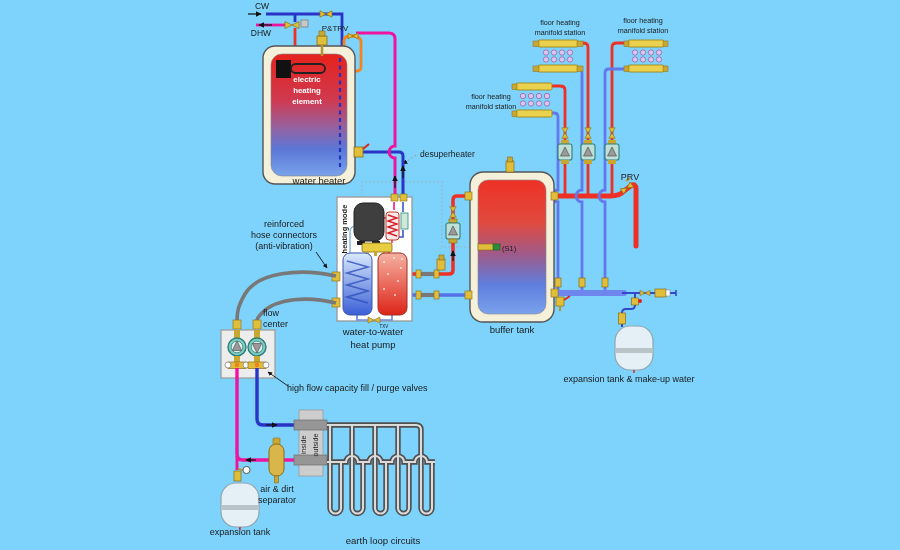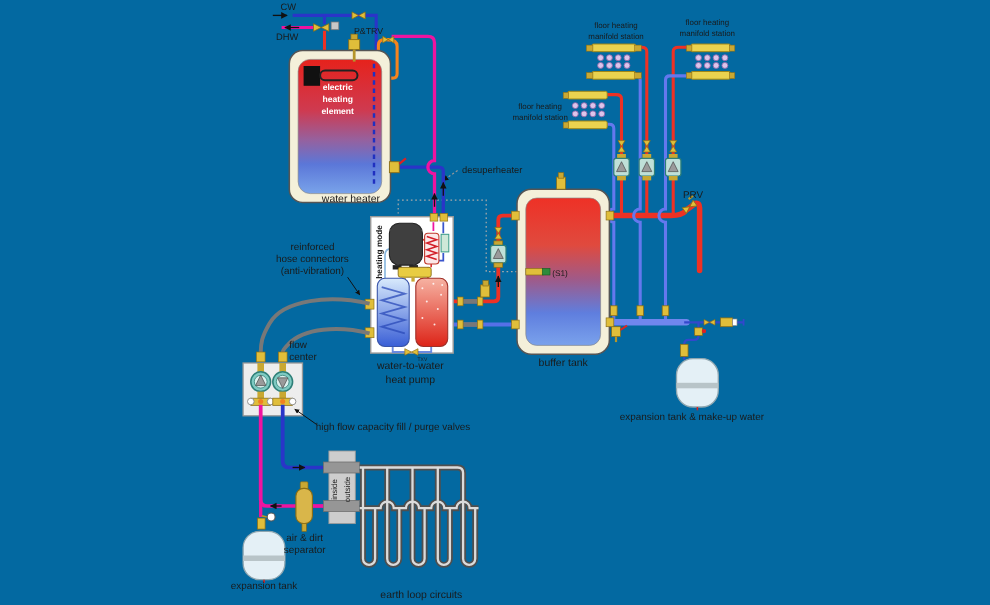--- a/index.html
+++ b/index.html
@@ -1,16 +1,16 @@
 <!DOCTYPE html>
 <html><head>
 <meta charset="utf-8">
 <style>
   html,body{margin:0;padding:0;background:#fff;}
-  #stage{position:relative;width:900px;height:550px;background:#0369a1;overflow:hidden;
+  #stage{position:relative;width:900px;height:550px;background:#7dd3fc;overflow:hidden;
          font-family:"Liberation Sans", sans-serif;}
   svg{position:absolute;left:0;top:0;}
   text{font-family:"Liberation Sans", sans-serif;fill:#1a1a1a;}
   .lbl{font-size:9px;}
   .lbl-sm{font-size:7.2px;}
   .white-b{fill:#ffffff;font-weight:bold;}
 </style>
 </head>
 <body>
 

